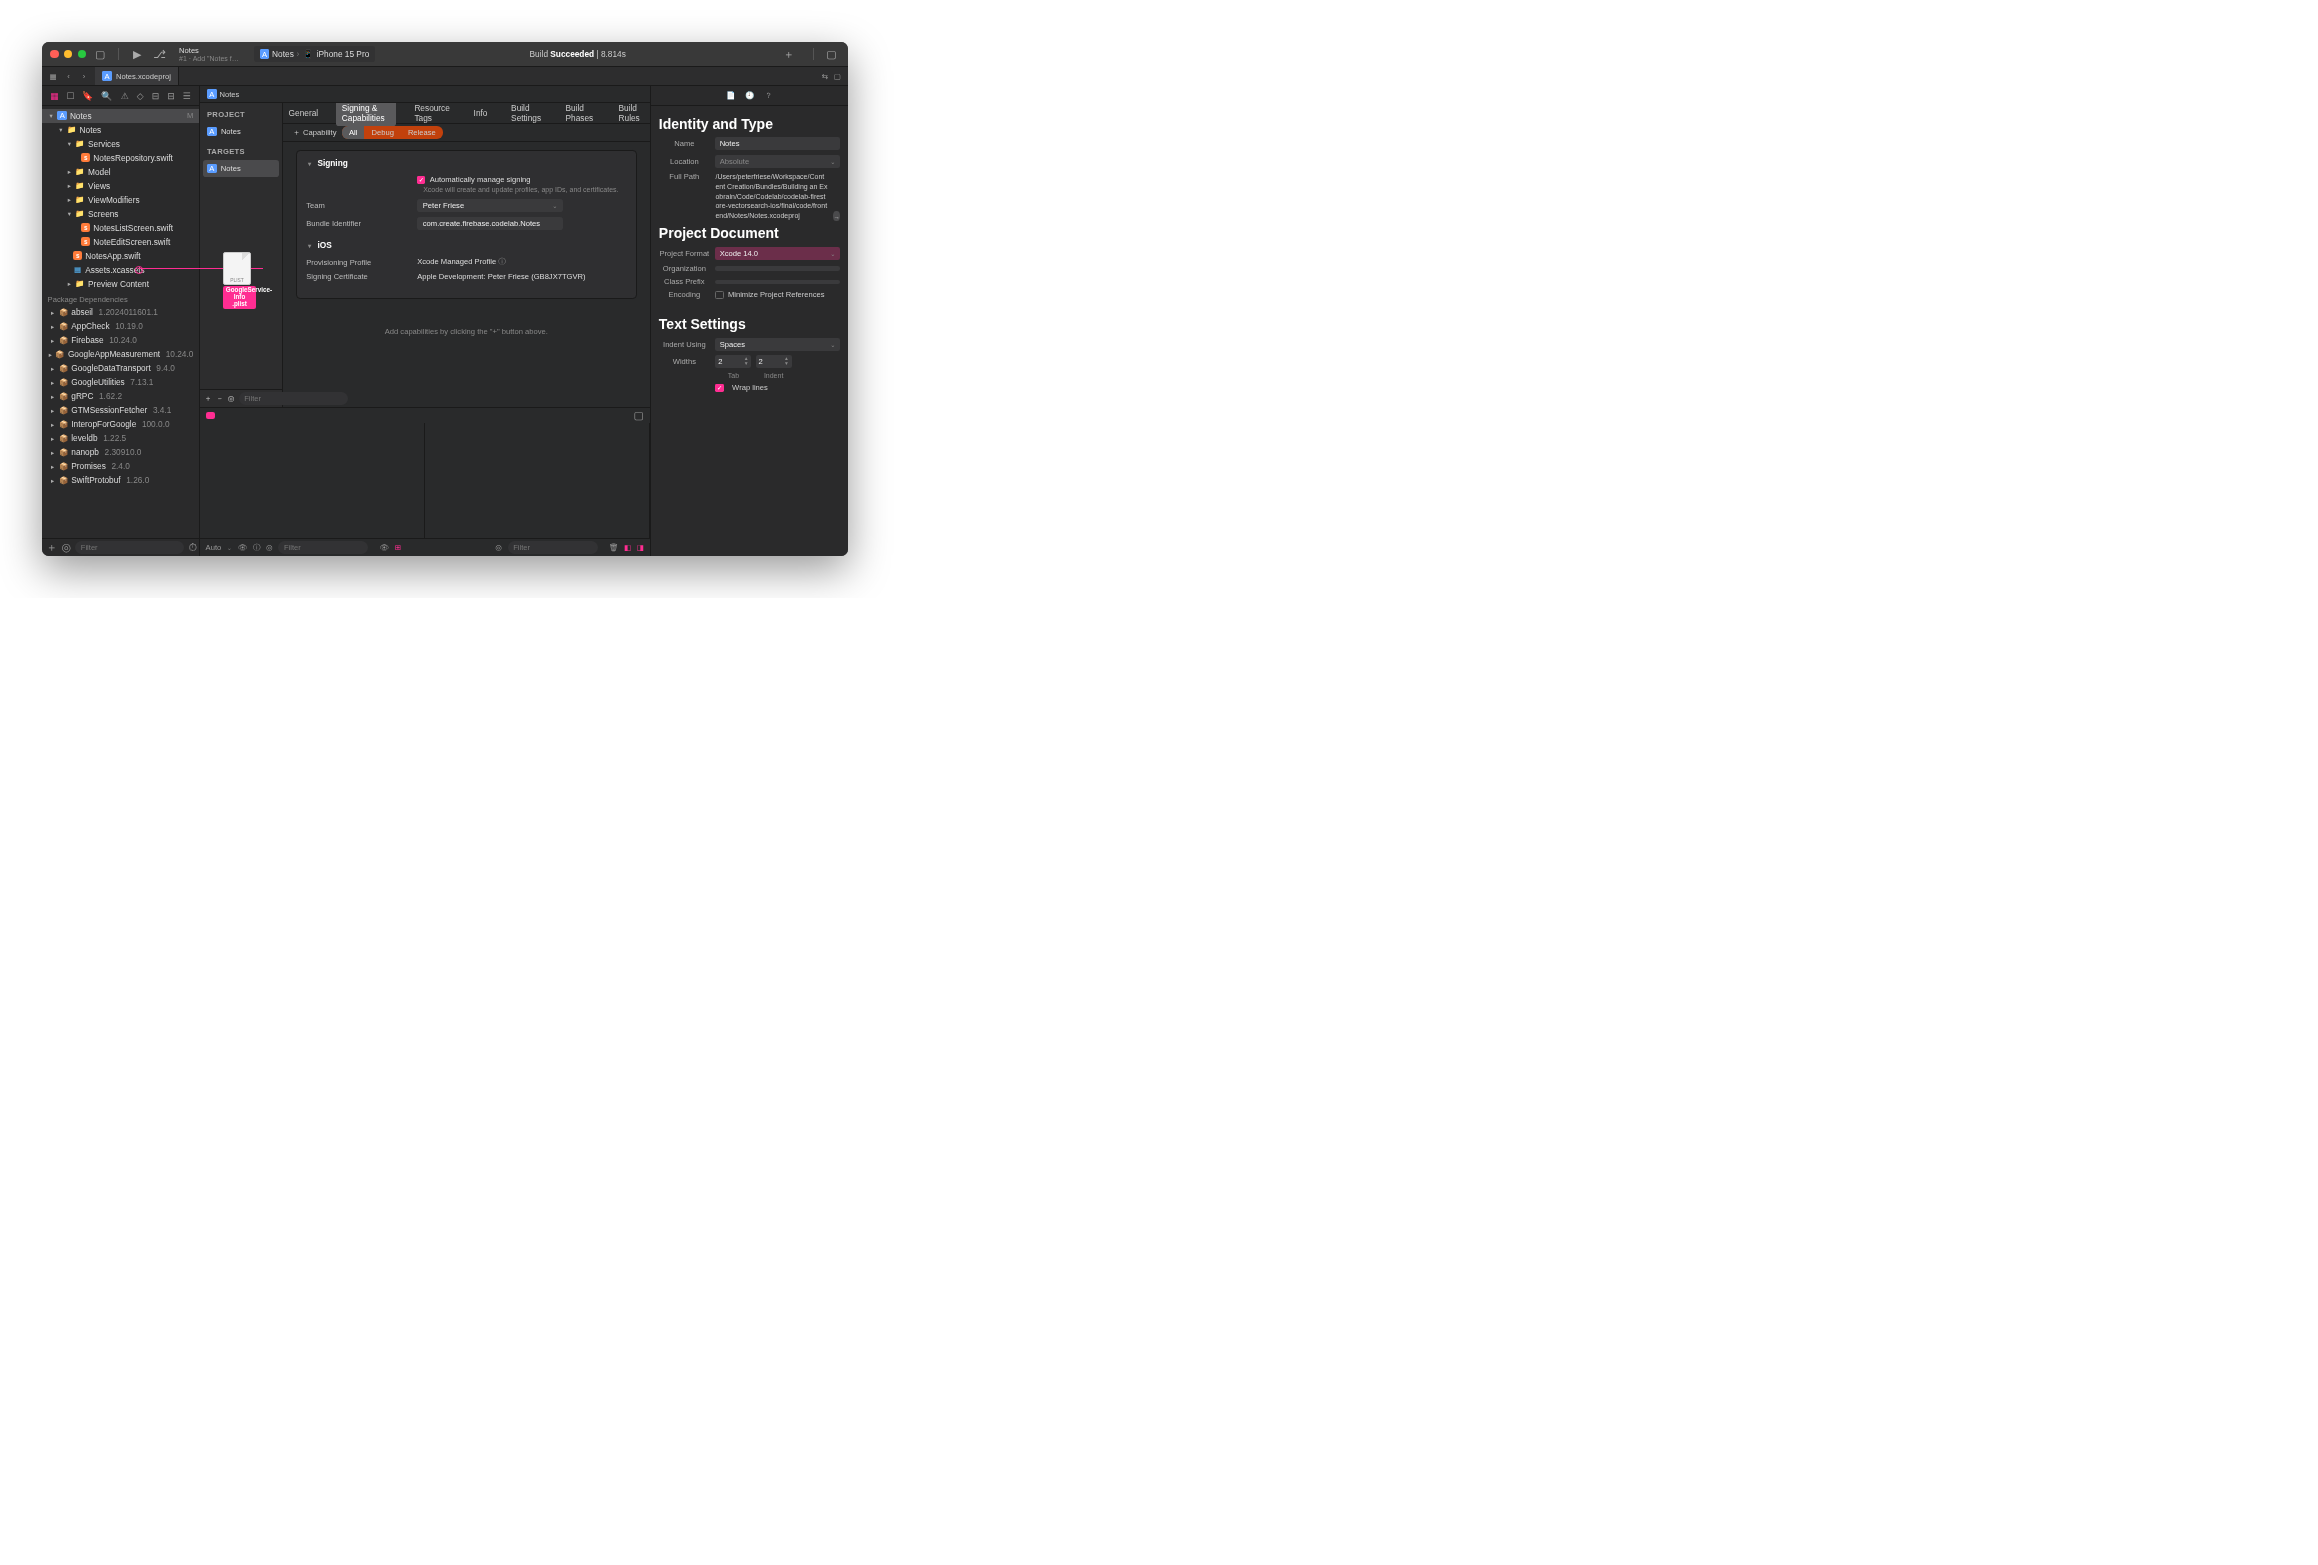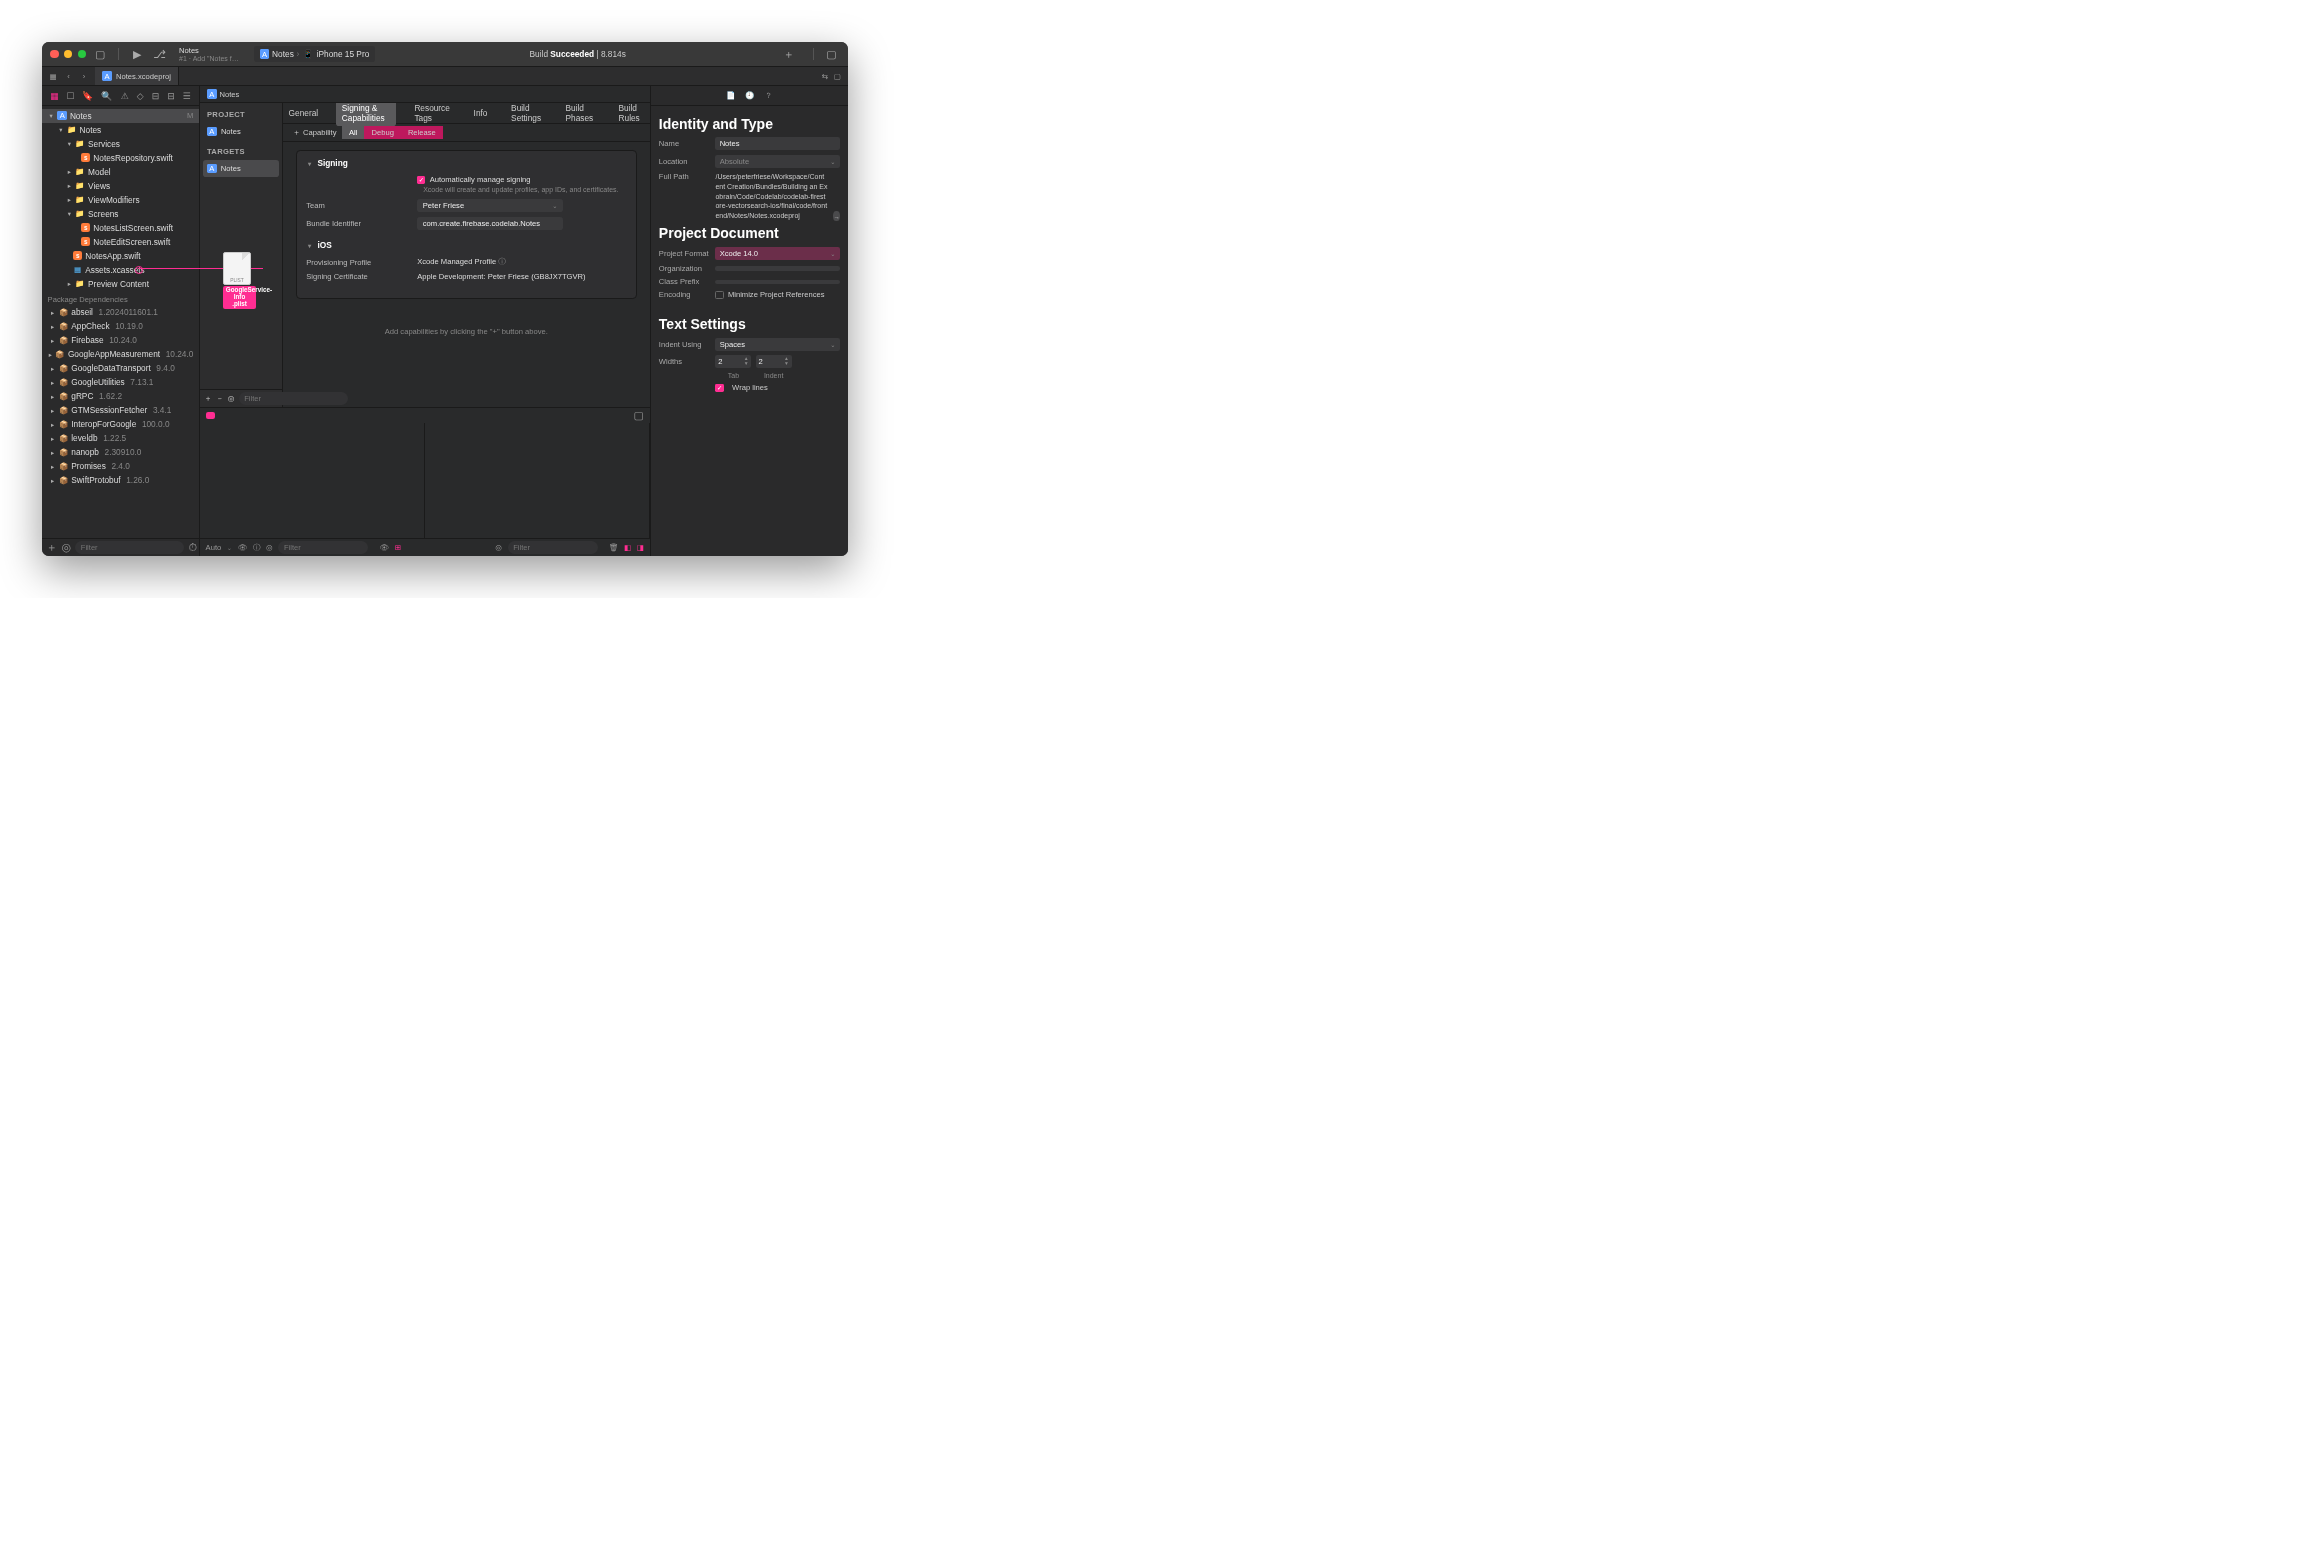--- a/index.html
+++ b/index.html
@@ -60,21 +60,21 @@
 .tl-item { padding:3.5px 7px; display:flex; align-items:center; gap:4.2px; color:#ddd; }
 .tl-item.sel { background:#4a4a4c; border-radius:2.8px; margin:0 2.8px; padding:3.5px 4.2px; }
 .tl-bottom { margin-top:auto; height:18px; border-top:0.7px solid #1a1a1a; display:flex; align-items:center; padding:0 4.2px; gap:4.2px; }
 .tl-bottom input{flex:1;background:#323234;border:none;border-radius:7px;padding:2.1px 5.6px;color:#ccc;font-size:7.6px;outline:none;height:12.5px;}
 
 .settings-area { flex:1; display:flex; flex-direction:column; overflow:hidden; }
 .set-tabs { height:21px; display:flex; align-items:center; justify-content:center; gap:12.5px; font-size:8.3px; border-bottom:0.7px solid #1a1a1a; color:#ccc; }
 .set-tabs span{padding:2.8px 5.6px;border-radius:2.8px;cursor:pointer;}
 .set-tabs .active{background:#5a5a5c;color:#fff;}
 .cap-bar { height:18px; display:flex; align-items:center; gap:5.6px; padding:0 9.7px; font-size:7.6px; color:#ccc; border-bottom:0.7px solid #1a1a1a; }
-.cap-bar .seg { display:flex; background:#be185d; border-radius:0; overflow:hidden; }
+.cap-bar .seg { display:flex; background:#c2410c; border-radius:6px; overflow:hidden; }
 .cap-bar .seg span{padding:2.1px 7px;cursor:pointer;}
 .cap-bar .seg .on{background:#5a5a5c;color:#fff;}
 .cap-add{color:#ccc;display:flex;align-items:center;gap:2.8px;cursor:pointer;}
 
 .sign-body { flex:1; overflow:auto; padding:8.3px 12.5px; font-size:8.3px; color:#ddd; }
 .card { background:#2f2f31; border:0.7px solid #1a1a1a; border-radius:4.2px; padding:7px 9.7px; margin-bottom:7px; }
 .block { margin-bottom:9.7px; }
 .block-title { font-weight:600; color:#fff; display:flex; align-items:center; gap:4.2px; margin-bottom:7px; }
 .row { display:flex; align-items:center; margin-bottom:4.9px; gap:7px; }
 .row .lbl { width:104px; color:#bbb; font-size:7.6px; }
@@ -96,21 +96,21 @@
 .debug-bottom input{background:#323234;border:none;border-radius:7px;padding:2.1px 5.6px;color:#ccc;font-size:7.6px;outline:none;height:12.5px;width:90px;}
 .debug-bottom .fl{flex:1;}
 .pink-ic{color:#ff2d92;}
 
 .inspector { width:199px; background:#2a2a2b; border-left:0.7px solid #1a1a1a; font-size:7.6px; color:#ccc; overflow:auto; }
 .insp-tabs { height:19.4px; display:flex; align-items:center; justify-content:center; gap:9.7px; border-bottom:0.7px solid #1a1a1a; color:#999; }
 .insp-tabs .active{color:#ff2d92;}
 .insp-body { padding:7px 8.3px; }
 .insp-sec-title { font-weight:600; color:#fff; margin:2.8px 0 5.6px; font-size:14px; }
 .insp-row { display:flex; align-items:center; margin-bottom:4.2px; gap:5.6px; }
-.insp-row .lbl { width:51px; text-align:left; color:#aaa; }
+.insp-row .lbl { width:51px; text-align:center; color:#aaa; }
 .insp-row .field { flex:1; background:#3a3a3c; border-radius:2.1px; padding:2.1px 4.2px; color:#eee; display:flex; align-items:center; justify-content:space-between; }
 .insp-row .field .chev{color:#888;font-size:6.3px;}
 .insp-path { font-size:7px; color:#ccc; line-height:1.4; word-break:break-all; }
 .tiny-arrow { width:9.7px; height:9.7px; border-radius:50%; background:#4a4a4c; color:#ccc; display:inline-flex; align-items:center; justify-content:center; font-size:6.3px; margin-left:2.8px; }
 .num-step { width:36px; background:#3a3a3c; border-radius:2.1px; padding:1.4px 2.8px; color:#eee; display:flex; align-items:center; justify-content:space-between; }
 .step-btns{display:flex;flex-direction:column;font-size:4.9px;color:#888;line-height:4.9px;}
 .wlabel{color:#888;font-size:7px;text-align:center;}
 
 .drag-ghost { position:absolute; left:181px; top:210px; width:33px; pointer-events:none; }
 .drag-ghost .doc { width:28px; height:33px; background:#f4f4f4; border:0.7px solid #ccc; border-radius:2.1px; position:relative; display:flex; align-items:flex-end; justify-content:center; color:#888; font-size:4.9px; padding-bottom:1.4px; }

